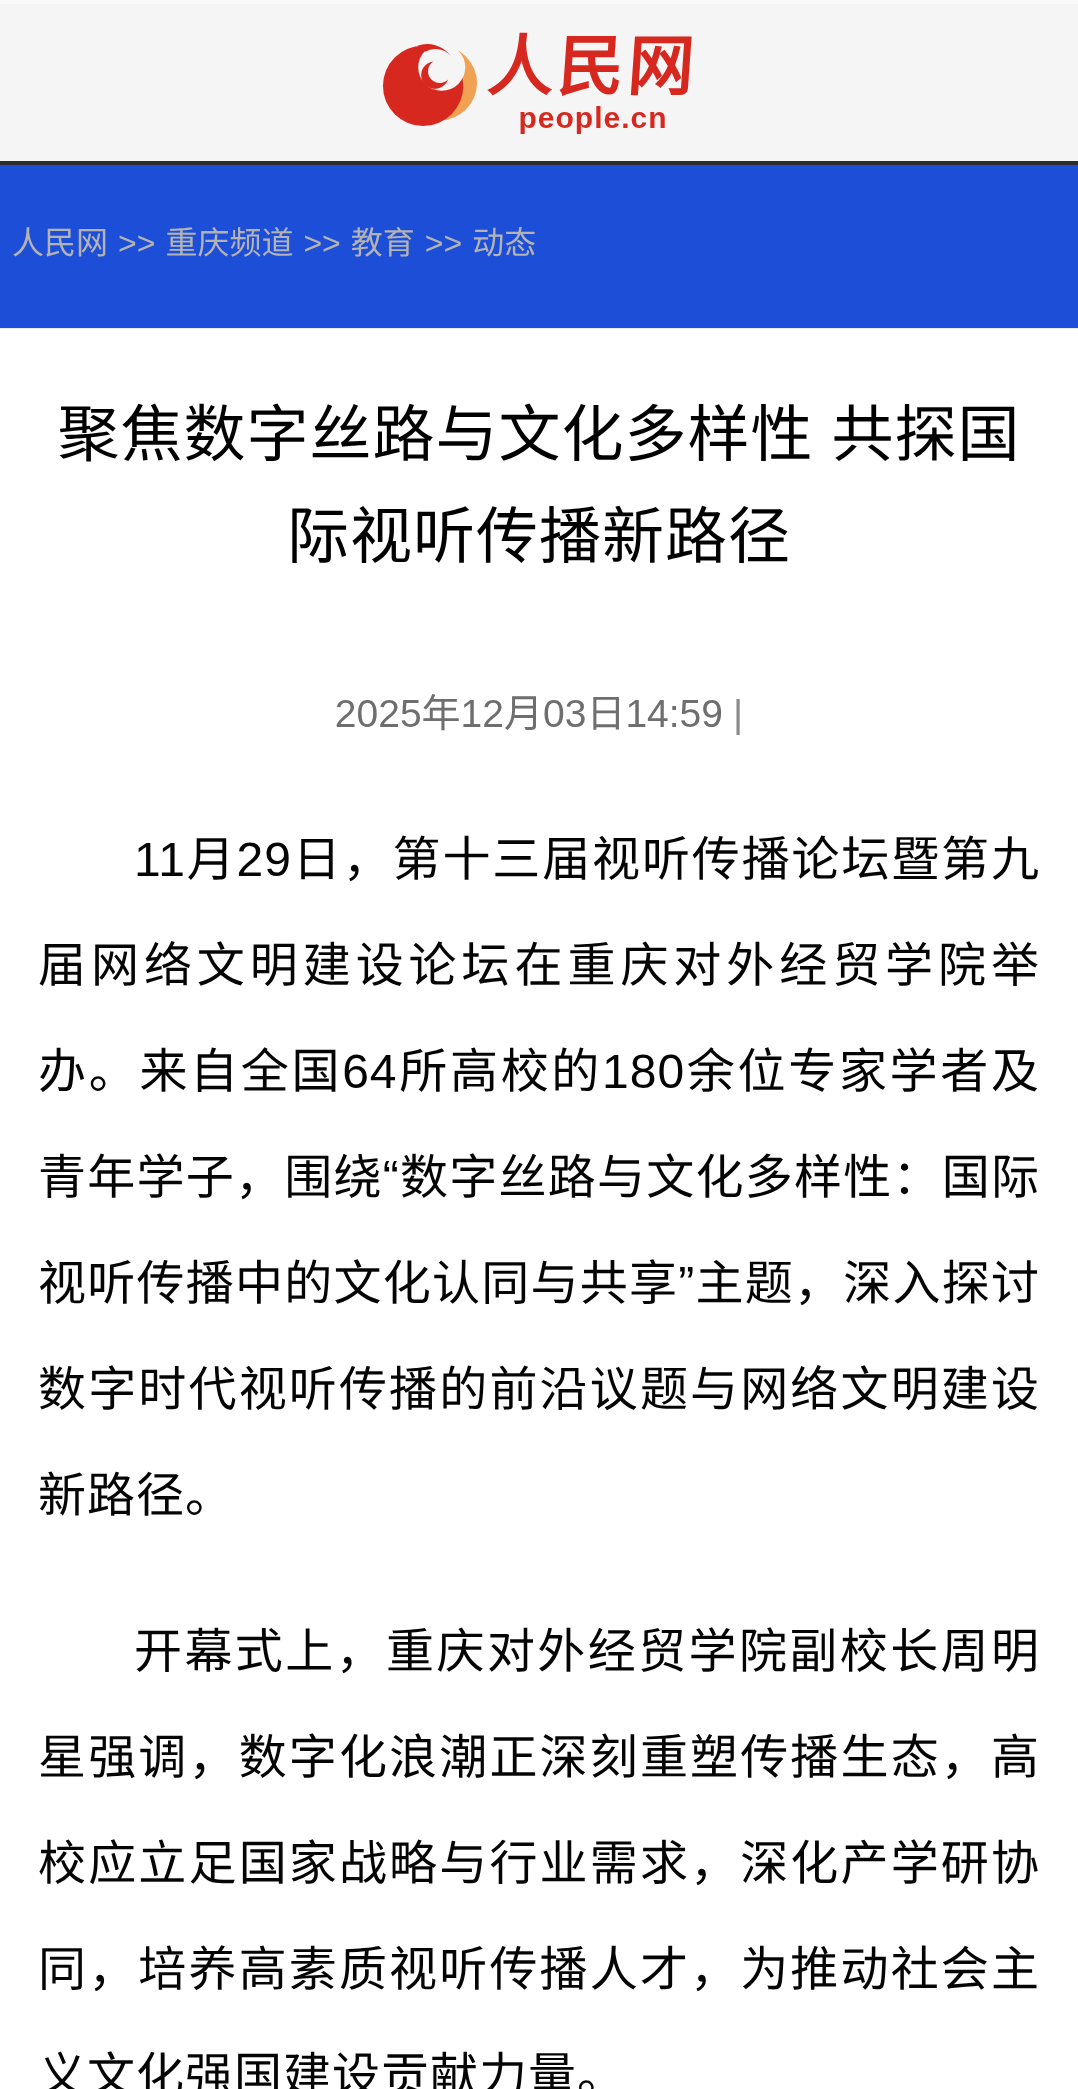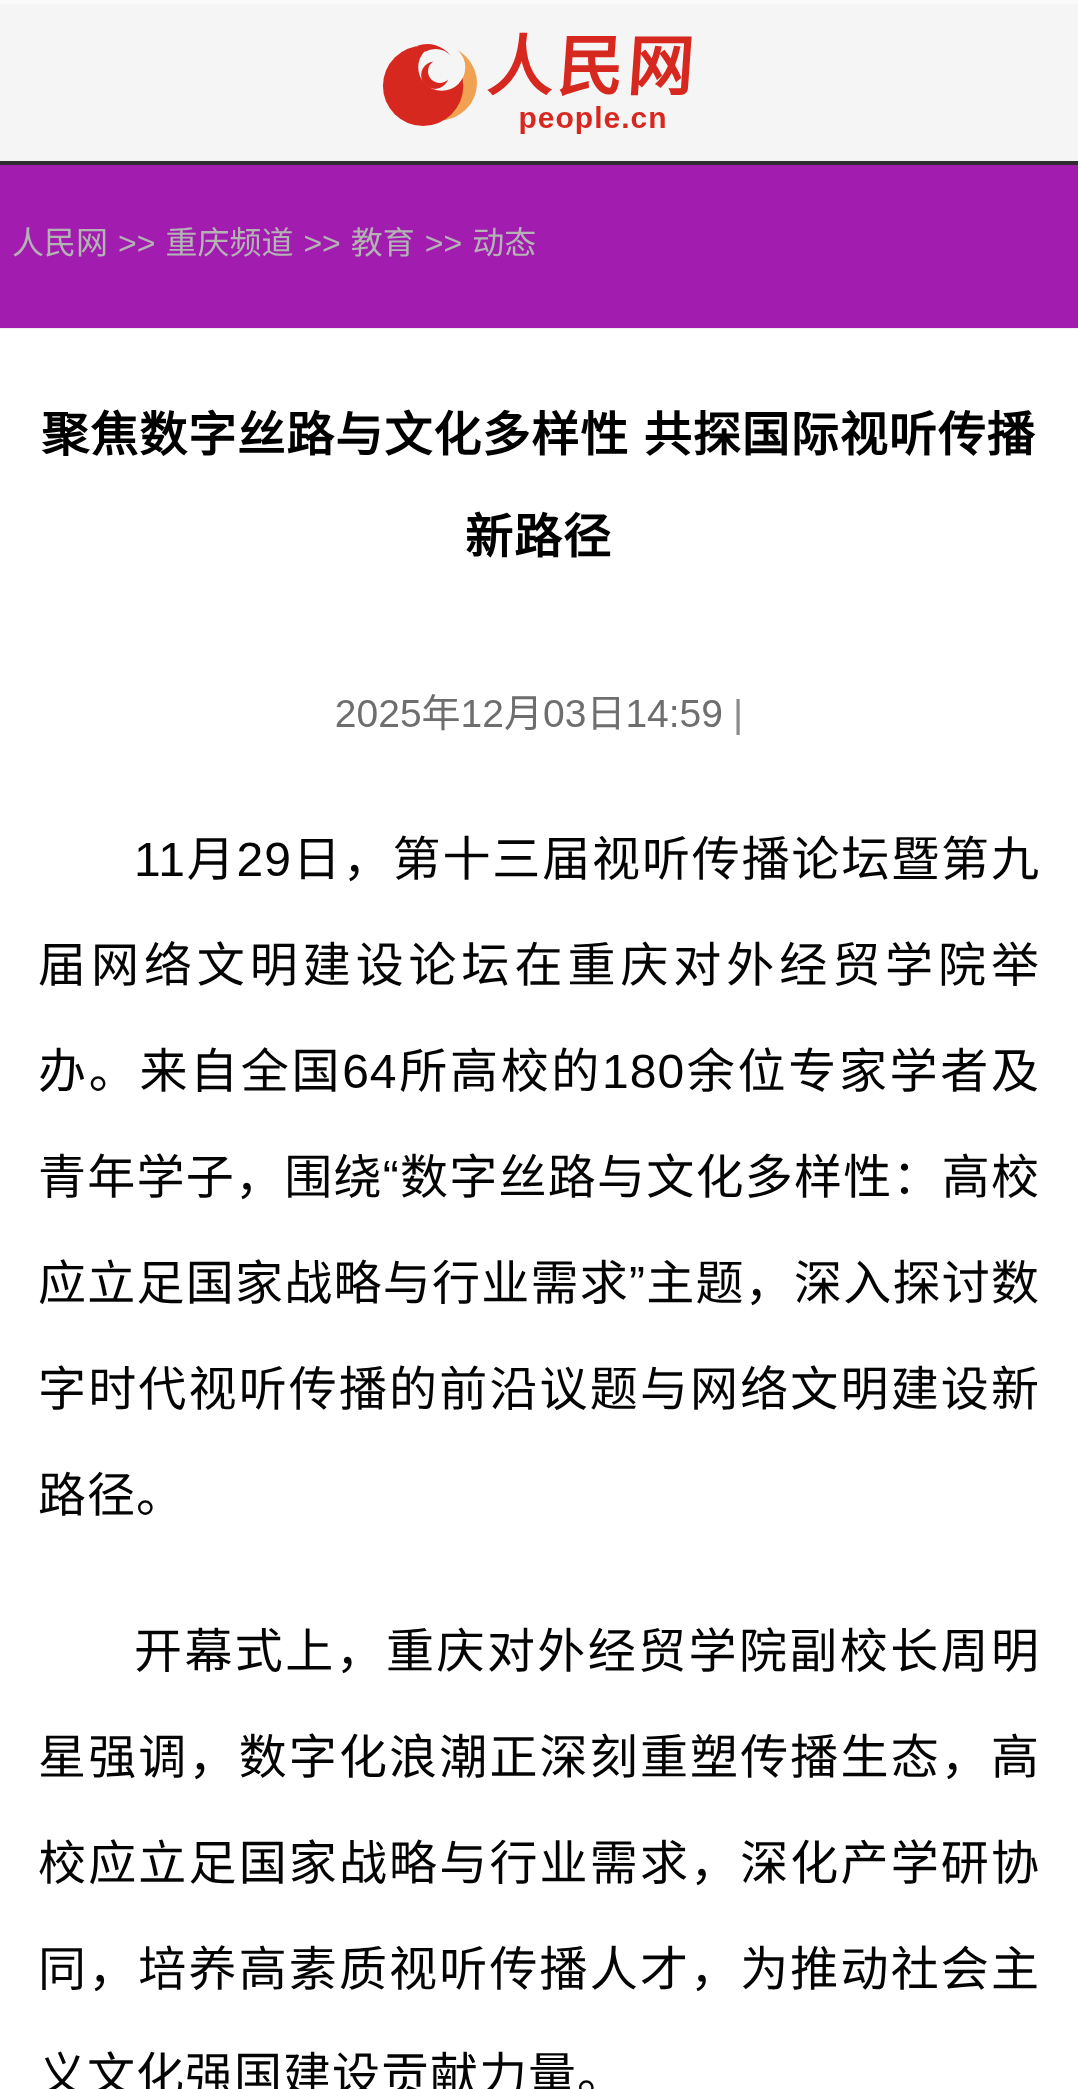--- a/index.html
+++ b/index.html
@@ -59,21 +59,21 @@
   }
   .header-rule {
     height: 4px;
     background: #2e2e30;
   }
 
   
   .breadcrumb-band {
     box-sizing: border-box;
     height: 164px;
-    background: #a21caf;
+    background: #1d4ed8;
     border-bottom: 1px solid #ececec;
     padding: 58px 4px 0 12px;
     font-size: 32px;
     line-height: 40px;
     color: #b3b3b4;
     white-space: nowrap;
   }
   .breadcrumb-band .crumb {
     color: #b3b3b4;
     text-decoration: none;
@@ -84,23 +84,23 @@
     color: #b3b3b4;
   }
 
   
   .article {
     padding: 0 38px;
     background: #ffffff;
   }
   .article-title {
     margin: 55px 0 0 0;
-    font-size: 48px;
+    font-size: 62px;
     line-height: 102px;
-    font-weight: 700;
+    font-weight: 400;
     color: #000000;
     text-align: center;
     letter-spacing: 1px;
   }
   .article-date {
     margin-top: 104px;
     font-size: 39px;
     line-height: 44px;
     color: #6e6e6e;
     text-align: center;
@@ -157,16 +157,16 @@
 </nav>
 
 <main class="article">
   <h1 class="article-title">聚焦数字丝路与文化多样性 共探国际视听传播新路径</h1>
 
   <div class="article-date">
     <span>2025年12月03日14:59</span><span class="pipe">|</span>
   </div>
 
   <div class="article-body">
-    <p class="first">11月29日，第十三届视听传播论坛暨第九届网络文明建设论坛在重庆对外经贸学院举办。来自全国64所高校的180余位专家学者及青年学子，围绕“数字丝路与文化多样性：高校应立足国家战略与行业需求”主题，深入探讨数字时代视听传播的前沿议题与网络文明建设新路径。</p>
+    <p class="first">11月29日，第十三届视听传播论坛暨第九届网络文明建设论坛在重庆对外经贸学院举办。来自全国64所高校的180余位专家学者及青年学子，围绕“数字丝路与文化多样性：国际视听传播中的文化认同与共享”主题，深入探讨数字时代视听传播的前沿议题与网络文明建设新路径。</p>
     <p>开幕式上，重庆对外经贸学院副校长周明星强调，数字化浪潮正深刻重塑传播生态，高校应立足国家战略与行业需求，深化产学研协同，培养高素质视听传播人才，为推动社会主义文化强国建设贡献力量。</p>
   </div>
 </main>
 
 </body></html>

